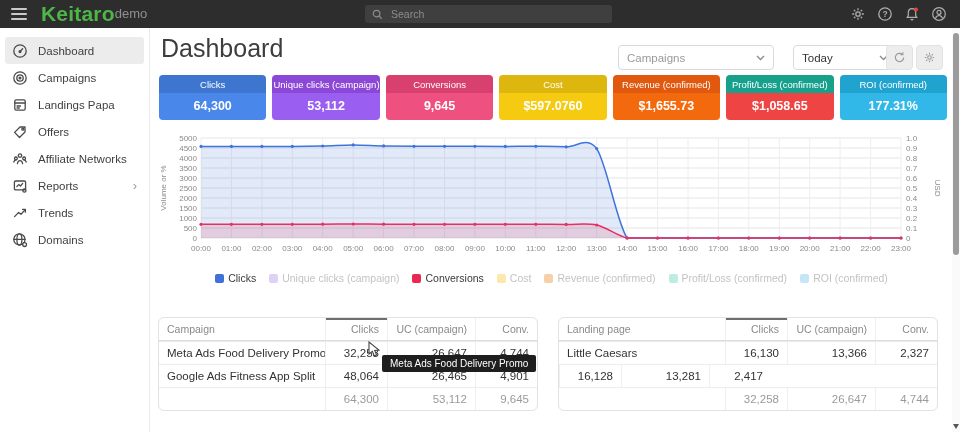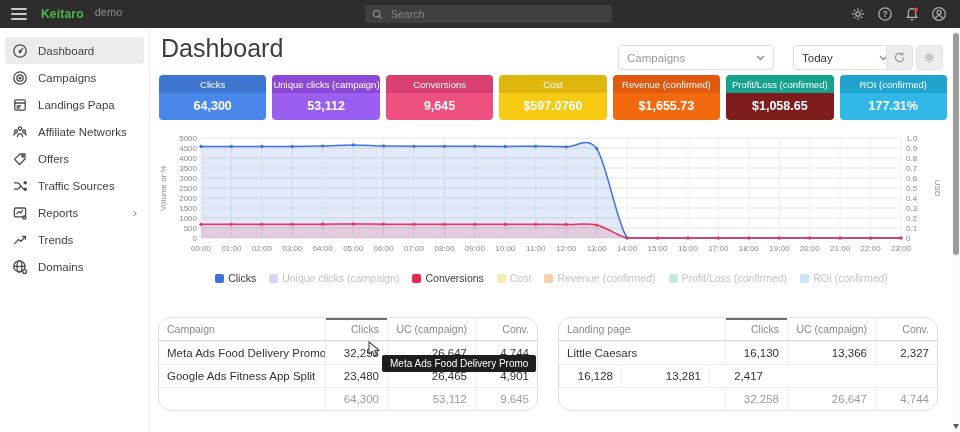--- a/index.html
+++ b/index.html
@@ -4,22 +4,22 @@
 <style>
   html,body{margin:0;padding:0}
   body{width:960px;height:432px;position:relative;overflow:hidden;background:#fff;
        font-family:"Liberation Sans",sans-serif;color:#333}
 
   
   .topbar{position:absolute;top:0;left:0;width:960px;height:28px;background:#2d2d2d;
           display:flex;align-items:center;z-index:40}
   .burger{width:16px;margin-left:11px;display:flex;flex-direction:column;gap:3px;cursor:pointer}
   .burger span{display:block;height:2px;background:#c9c9c9;border-radius:1px}
-  .brand{margin-left:14px;font-size:12px;font-weight:bold;color:#4db648;letter-spacing:.2px}
-  .brand-suffix{font-size:11px;color:#8f8f8f;margin-left:11px;align-self:flex-start;margin-top:6px}
+  .brand{margin-left:14px;font-size:21px;font-weight:bold;color:#4db648;letter-spacing:.2px}
+  .brand-suffix{font-size:13px;color:#8f8f8f;margin-left:0;align-self:flex-start;margin-top:6px}
   .searchbox{position:absolute;left:365px;top:5px;width:240px;height:18px;background:#3f3f3f;
              border-radius:3px;display:flex;align-items:center;padding-left:7px}
   .searchbox svg{flex:0 0 auto}
   .searchbox input{background:transparent;border:none;outline:none;color:#cfcfcf;
                    font-size:10.5px;margin-left:6px;width:200px;font-family:"Liberation Sans",sans-serif}
   .searchbox input::placeholder{color:#8d8d8d}
   .tb-icons{position:absolute;right:13px;top:0;height:28px;display:flex;align-items:center;gap:11px}
   .tb-ic{position:relative;width:16px;height:16px;cursor:pointer}
 
   
@@ -51,21 +51,21 @@
 
   
   .chart-wrap{position:absolute;left:6px;top:104px;width:788px;height:134px}
   .legend{position:absolute;left:0;top:244px;width:100%;display:flex;justify-content:center;
           align-items:center;gap:13px}
   .lg-item{display:flex;align-items:center;font-size:10.5px;cursor:pointer;white-space:nowrap}
   .lg-sq{width:9px;height:9px;border-radius:2px;display:inline-block;margin-right:4px}
   .lg-off{color:#c3c3c3}.lg-on{color:#3a3a3a}
 
   
-  .dtable{position:absolute;top:289px;width:380px;border:1px solid #e2e2e2;border-radius:13px;
+  .dtable{position:absolute;top:289px;width:380px;border:1px solid #e2e2e2;border-radius:6px;
           background:#fff;box-sizing:border-box}
   .t-left{left:7px}.t-right{left:407px}
   .trow{display:flex;height:22px;align-items:center;border-top:1px solid #ececec}
   .trow:first-child{border-top:none}
   .cell{padding:0 8px;white-space:nowrap;overflow:hidden;box-sizing:border-box;font-size:11.5px}
   .c0{flex:1;text-align:left}
   .c1{width:62px;text-align:right;border-left:1px solid #efefef;height:100%;display:flex;
       align-items:center;justify-content:flex-end}
   .c2{width:88px;text-align:right;border-left:1px solid #efefef;height:100%;display:flex;
       align-items:center;justify-content:flex-end}
@@ -157,41 +157,33 @@
       </div>
       <div class="side-item">
         <svg class="s-ic" width="16" height="16" viewBox="0 0 16 16" fill="none" stroke="#4a4a4a" stroke-width="1.3" stroke-linecap="round" stroke-linejoin="round">
           <rect x="2.8" y="2.8" width="10.4" height="10.4" rx="1.4"></rect>
           <path d="M2.8 6h10.4M5 9h3.5M5 11h2.3"></path>
         </svg>
         <span>Landings Papa</span>
       </div>
       <div class="side-item">
         <svg class="s-ic" width="16" height="16" viewBox="0 0 16 16" fill="none" stroke="#4a4a4a" stroke-width="1.3" stroke-linecap="round" stroke-linejoin="round">
+          <path d="M2.6 8.4 L8 3 h5 v5 L7.5 13.5 Z"></path>
+          <circle cx="10.8" cy="5.2" r="1"></circle>
+        </svg>
+        <span>Offers</span>
+      </div>
+      <div class="side-item">
+        <svg class="s-ic" width="16" height="16" viewBox="0 0 16 16" fill="none" stroke="#4a4a4a" stroke-width="1.3" stroke-linecap="round" stroke-linejoin="round">
           <circle cx="8" cy="4.6" r="1.7"></circle>
           <circle cx="3.9" cy="7.4" r="1.4"></circle>
           <circle cx="12.1" cy="7.4" r="1.4"></circle>
           <path d="M5.4 12.6c.4-1.9 1.3-2.9 2.6-2.9s2.2 1 2.6 2.9M1.8 11c.3-1.2.9-1.9 2.1-1.9M14.2 11c-.3-1.2-.9-1.9-2.1-1.9"></path>
         </svg>
         <span>Affiliate Networks</span>
-      </div>
-      <div class="side-item">
-        <svg class="s-ic" width="16" height="16" viewBox="0 0 16 16" fill="none" stroke="#4a4a4a" stroke-width="1.3" stroke-linecap="round" stroke-linejoin="round">
-          <path d="M2.6 8.4 L8 3 h5 v5 L7.5 13.5 Z"></path>
-          <circle cx="10.8" cy="5.2" r="1"></circle>
-        </svg>
-        <span>Offers</span>
-      </div>
-      <div class="side-item">
-        <svg class="s-ic" width="16" height="16" viewBox="0 0 16 16" fill="none" stroke="#4a4a4a" stroke-width="1.3" stroke-linecap="round" stroke-linejoin="round">
-          <path d="M2.5 4.8h2.8c3.8 0 3.4 6.4 7 6.4M2.5 11.2h2.8c1.8 0 2.5-1.4 3.3-2.9"></path>
-          <circle cx="13.2" cy="11.2" r="1.1" fill="#4a4a4a"></circle>
-          <circle cx="13.2" cy="4.8" r="1.1" fill="#4a4a4a"></circle>
-        </svg>
-        <span>Traffic Sources</span>
       </div>
       <div class="side-item">
         <svg class="s-ic" width="16" height="16" viewBox="0 0 16 16" fill="none" stroke="#4a4a4a" stroke-width="1.3" stroke-linecap="round" stroke-linejoin="round">
           <rect x="2.4" y="3" width="11.2" height="8.8" rx="1.2"></rect>
           <path d="M4.8 8.6l1.9-2 1.8 1.4 2.2-2.6"></path>
           <circle cx="12.4" cy="12.6" r="1.6"></circle>
         </svg>
         <span>Reports</span>
         <span class="s-chev">›</span>
       </div>
@@ -258,21 +250,21 @@
       <div class="card">
         <div class="card-h" style="background: rgb(221, 183, 14);">Cost</div>
         <div class="card-v" style="background: rgb(246, 202, 16);">$597.0760</div>
       </div>
       <div class="card">
         <div class="card-h" style="background: rgb(224, 89, 14);">Revenue (confirmed)</div>
         <div class="card-v" style="background: rgb(242, 106, 13);">$1,655.73</div>
       </div>
       <div class="card">
         <div class="card-h" style="background: rgb(23, 161, 141);">Profit/Loss (confirmed)</div>
-        <div class="card-v" style="background: #7f1d1d;">$1,058.65</div>
+        <div class="card-v" style="background: #ef4444;">$1,058.65</div>
       </div>
       <div class="card">
         <div class="card-h" style="background: rgb(33, 163, 207);">ROI (confirmed)</div>
         <div class="card-v" style="background: rgb(50, 184, 232);">177.31%</div>
       </div>
     </div>
 
   <div class="chart-wrap" id="chart"><svg width="788" height="134" viewBox="0 0 788 134">
         <line x1="44" y1="106.0" x2="744" y2="106.0" stroke="#e5e5e5" stroke-width="1"></line>
         <line x1="44" y1="96.0" x2="744" y2="96.0" stroke="#e5e5e5" stroke-width="1"></line>
@@ -450,21 +442,21 @@
         <div class="cell c3">Conv.</div>
       </div>
       <div class="trow tbody">
         <div class="cell c0">Meta Ads Food Delivery Promo</div>
         <div class="cell c1">32,258</div>
         <div class="cell c2">26,647</div>
         <div class="cell c3">4,744</div>
       </div>
       <div class="trow tbody">
         <div class="cell c0">Google Ads Fitness App Split</div>
-        <div class="cell c1">23,480</div>
+        <div class="cell c1">48,064</div>
         <div class="cell c2">26,465</div>
         <div class="cell c3">4,901</div>
       </div>
       <div class="trow tfoot">
         <div class="cell c0"></div>
         <div class="cell c1">64,300</div>
         <div class="cell c2">53,112</div>
         <div class="cell c3">9,645</div>
       </div>
     </div>

